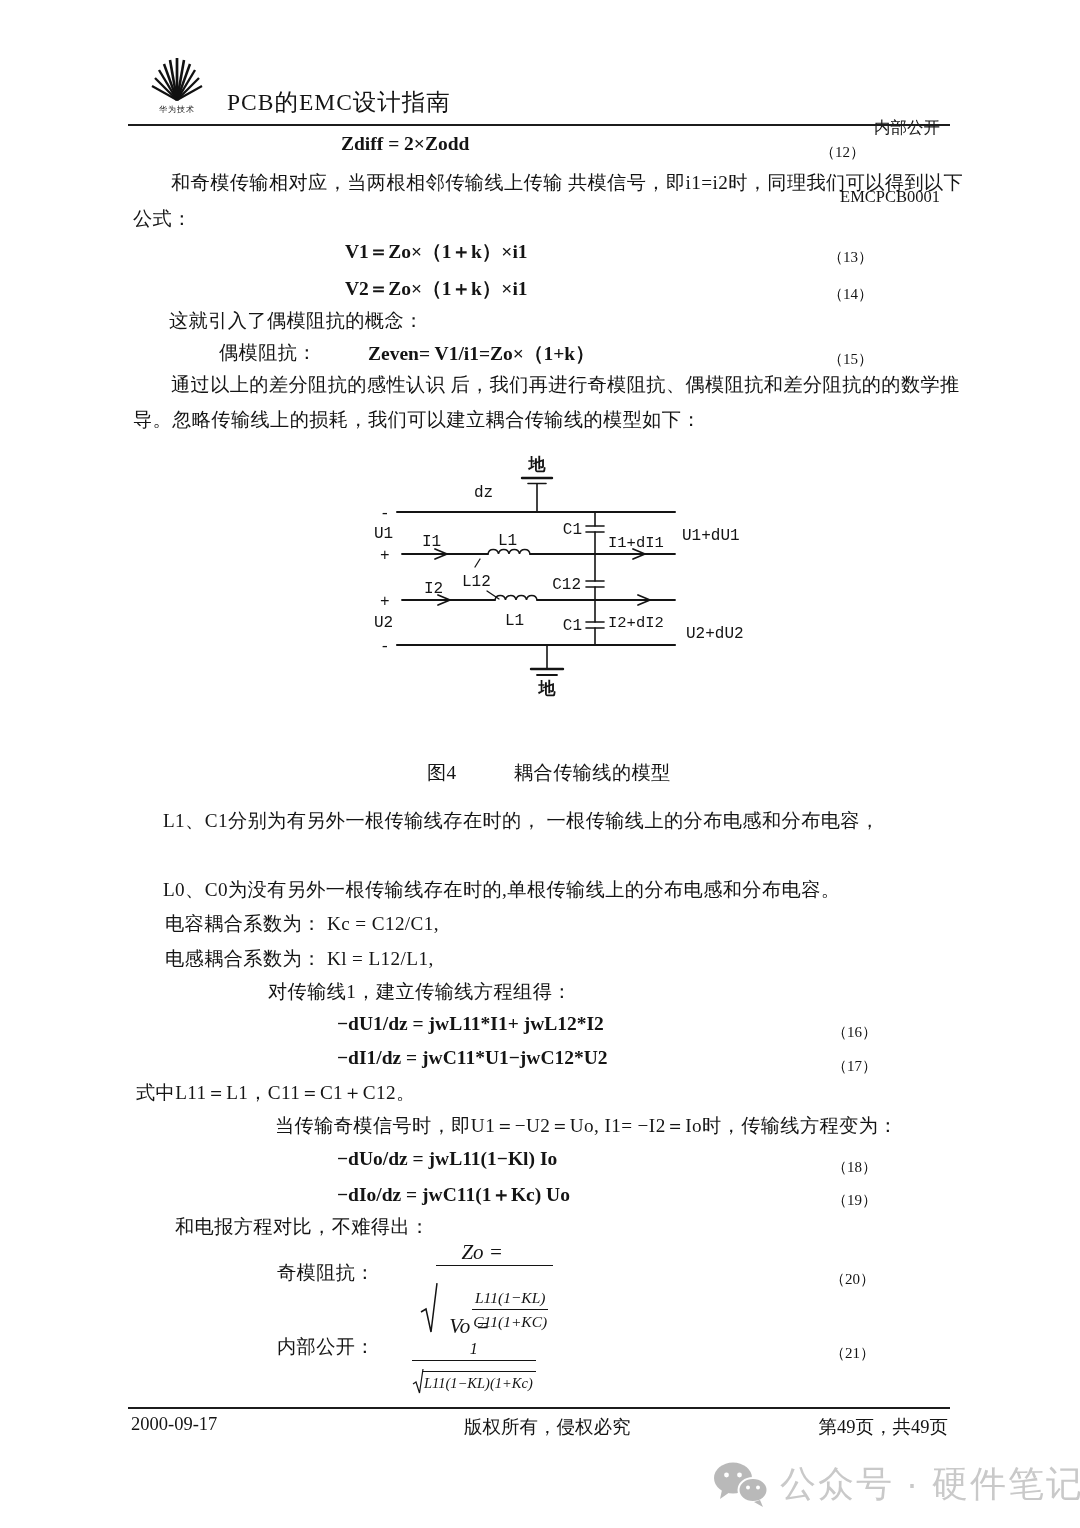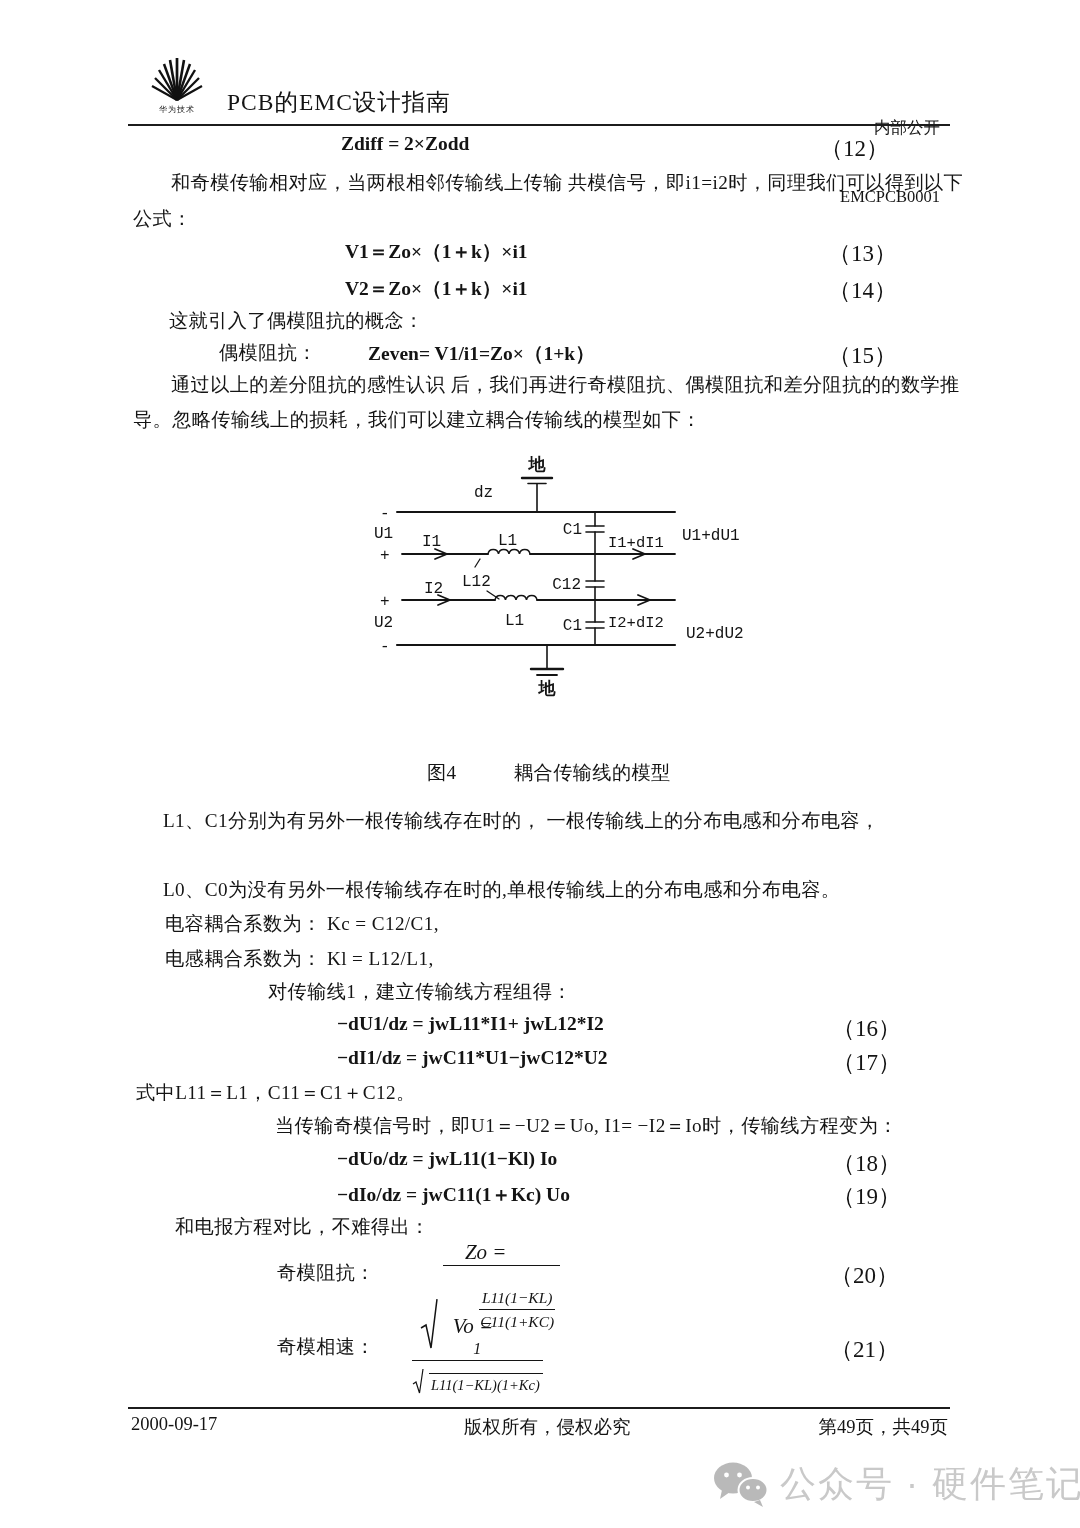--- a/index.html
+++ b/index.html
@@ -1,31 +1,31 @@
 <!DOCTYPE html>
 <html><head>
 <meta charset="utf-8">
 <style>
   html,body{margin:0;padding:0;background:#ffffff;}
   .page{position:relative;width:1080px;height:1528px;background:#fff;overflow:hidden;
         font-family:"Liberation Serif","DejaVu Serif",serif;color:#141414;}
   .abs{position:absolute;white-space:pre;}
   .body-text{font-size:19.2px;line-height:26px;letter-spacing:0.4px;}
   .eq-f{font-size:19.5px;font-weight:bold;}
-  .eq-n{font-size:23px;}
+  .eq-n{font-size:15px;margin-top:10px;}
   .rule{position:absolute;left:128px;width:822px;border-top:2px solid #1c1c1c;height:0;}
   
   .hdr-title{font-size:23.5px;letter-spacing:1px;}
   .hdr-right{text-align:right;font-size:16.5px;line-height:23px;}
   .logo-cn{font-size:8px;letter-spacing:1px;text-align:center;color:#111;}
   
   .eqmath{display:flex;align-items:center;flex-direction:column;}
   .it{font-style:italic;}
   .lead{font-size:21px;margin-right:9px;}
-  .sqrtwrap{display:inline-flex;align-items:flex-end;gap:7px;}
+  .sqrtwrap{display:inline-flex;align-items:center;}
   .under{border-top:1.6px solid #141414;margin-left:-2px;padding:3px 5px 0 4px;}
   .under21{border-top:1.4px solid #141414;margin-left:-2px;padding:1px 3px 0 2px;font-size:14.5px;}
   .frac{display:inline-flex;flex-direction:column;text-align:center;font-size:15.5px;line-height:21px;}
   .fnum{border-bottom:1.4px solid #141414;padding:0 3px 1px;}
   .fden{padding-top:1px;}
   .frac21{display:inline-flex;flex-direction:column;text-align:center;line-height:20px;}
   .fnum21{border-bottom:1.4px solid #141414;font-size:16px;padding:0 26px 1px;}
   .fden21{padding-top:7px;display:flex;justify-content:center;}
   
   .ftr{font-size:18.5px;}
@@ -201,21 +201,21 @@
       <span class="under">
         <span class="frac it">
           <span class="fnum">L11(1−KL)</span>
           <span class="fden">C11(1+KC)</span>
         </span>
       </span>
     </span>
   </div>
   <div class="abs eq-n" style="left:830px;top:1260px">（20）</div>
 
-  <div class="abs body-text" style="left:277px;top:1334px">奇模相速：</div>
+  <div class="abs body-text" style="left:277px;top:1334px">内部公开：</div>
   <div class="abs eqmath" style="left:412px;top:1314px;height:56px">
     <span class="lead it">Vo =</span>
     <span class="frac21">
       <span class="fnum21 it">1</span>
       <span class="fden21">
         <span class="sqrtwrap">
           <svg width="12" height="27" viewBox="0 0 12 27">
             <path d="M1 16 L4 14 L7.5 25 L11 1" fill="none" stroke="#141414" stroke-width="1.2"></path>
           </svg>
           <span class="under21 it">L11(1−KL)(1+Kc)</span>

